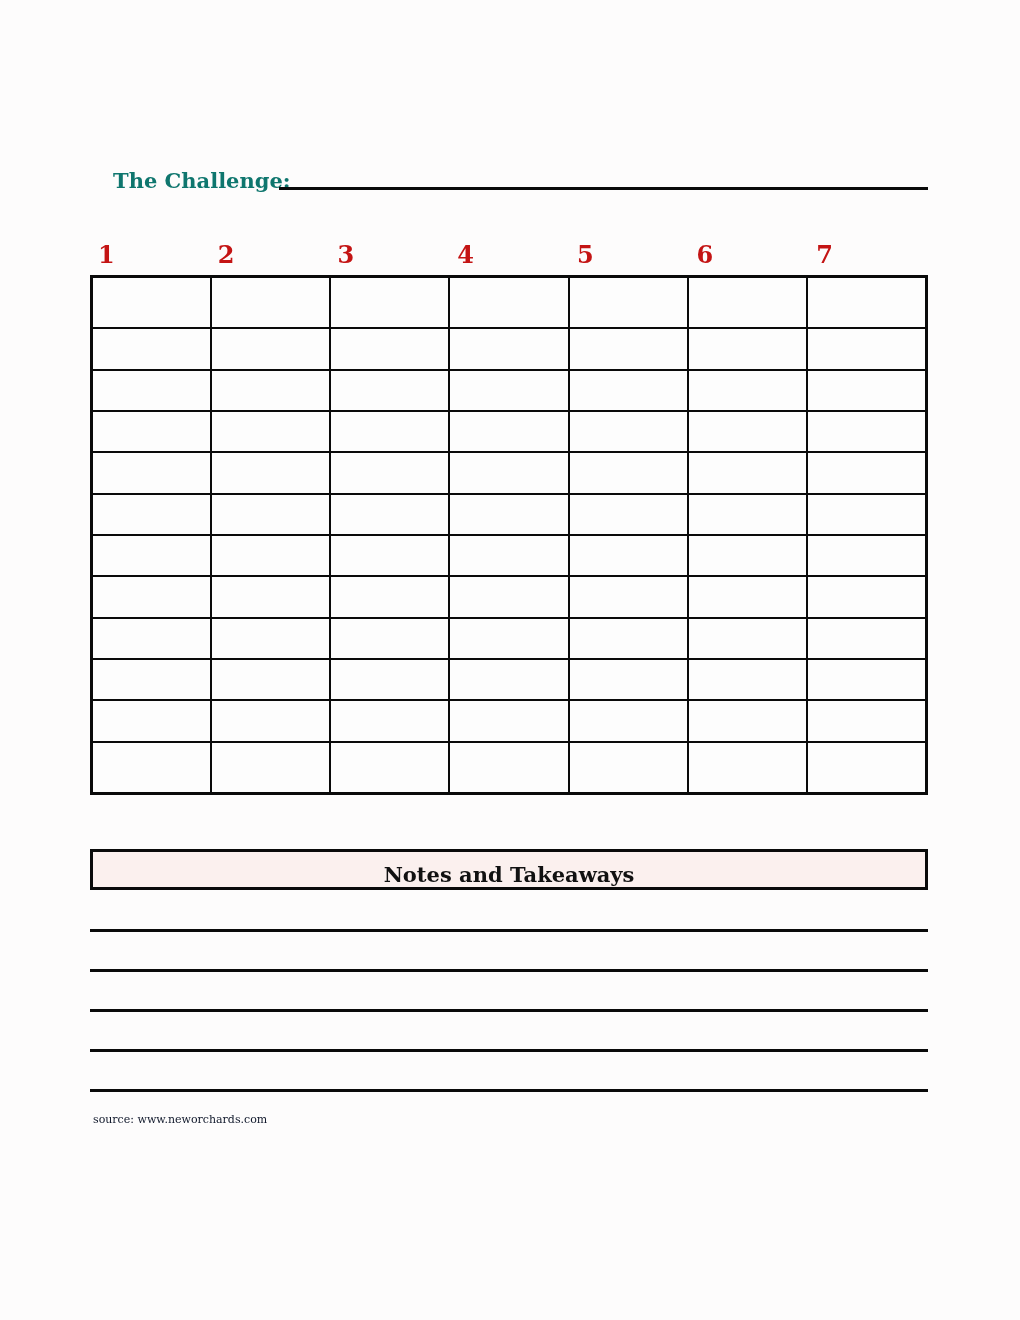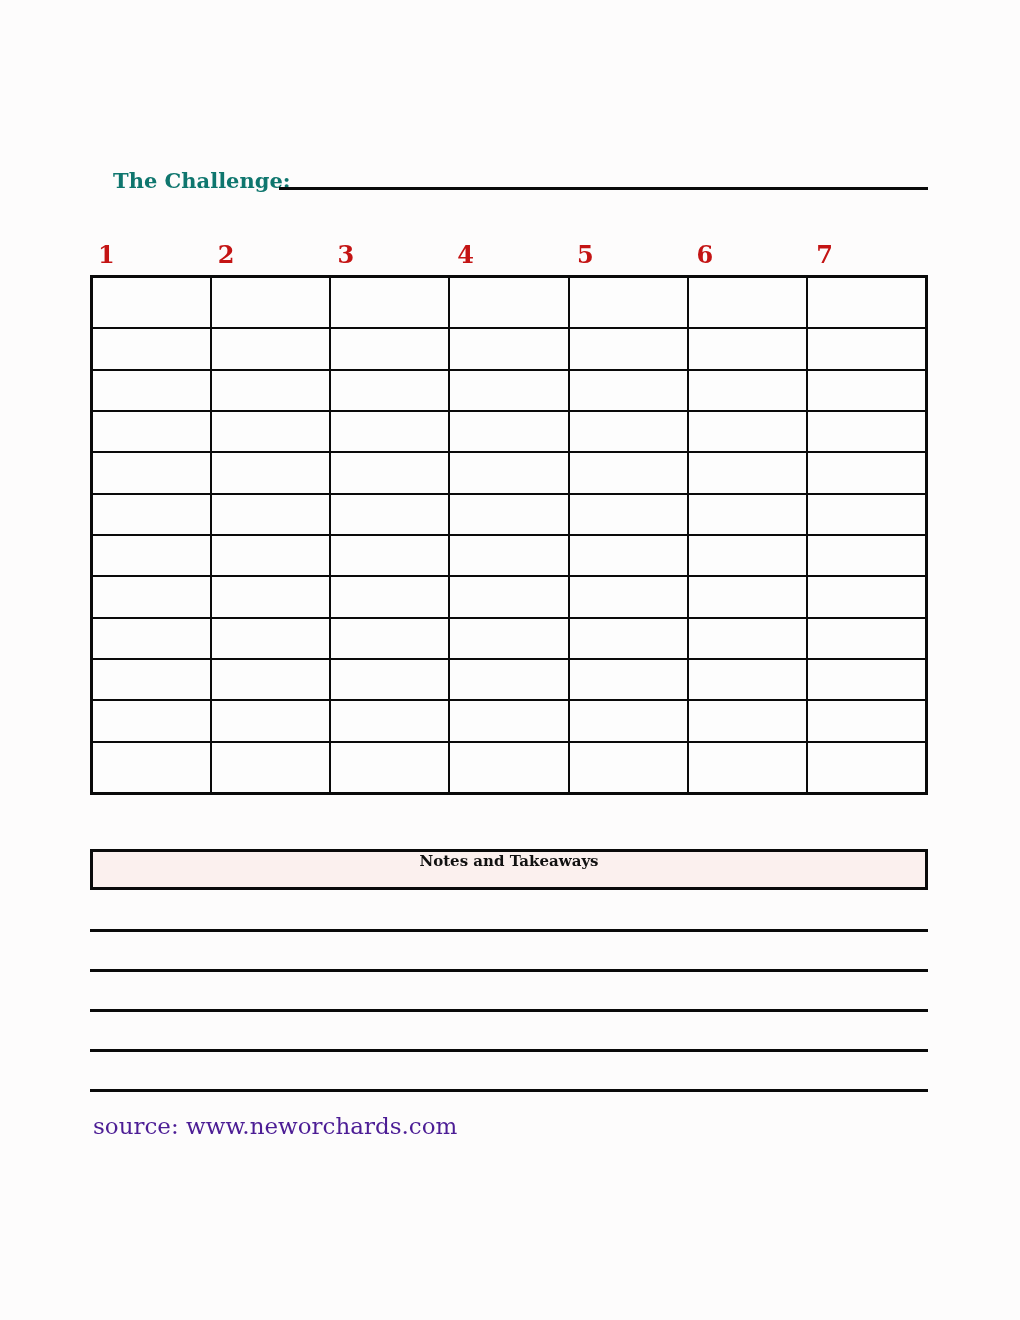--- a/index.html
+++ b/index.html
@@ -75,41 +75,41 @@
   }
 
   .notes-header {
     position: absolute;
     top: 849px; left: 90px;
     width: 838px;
     height: 41px;
     background: #fbf0ee;
     border: 3px solid #0a0a0a;
     display: flex;
-    align-items: flex-start;
+    align-items: flex-end;
     justify-content: center;
-    font-size: 15px;
+    font-size: 21px;
     font-weight: 700;
     color: #111;
   }
 
   .note-lines { position: absolute; top: 0; left: 0; right: 0; }
   .note-line {
     position: absolute;
     left: 90px;
     width: 838px;
     height: 3px;
     background: #0a0a0a;
   }
 
   .source {
     position: absolute;
     top: 1113px; left: 93px;
-    font-size: 23px;
-    color: #4c1d95;
+    font-size: 11px;
+    color: #0f172a;
   }
 </style>
 </head>
 <body>
 
 <div class="page">
 
 
   <div class="challenge-row">
     <span class="challenge-label">The Challenge:</span>

